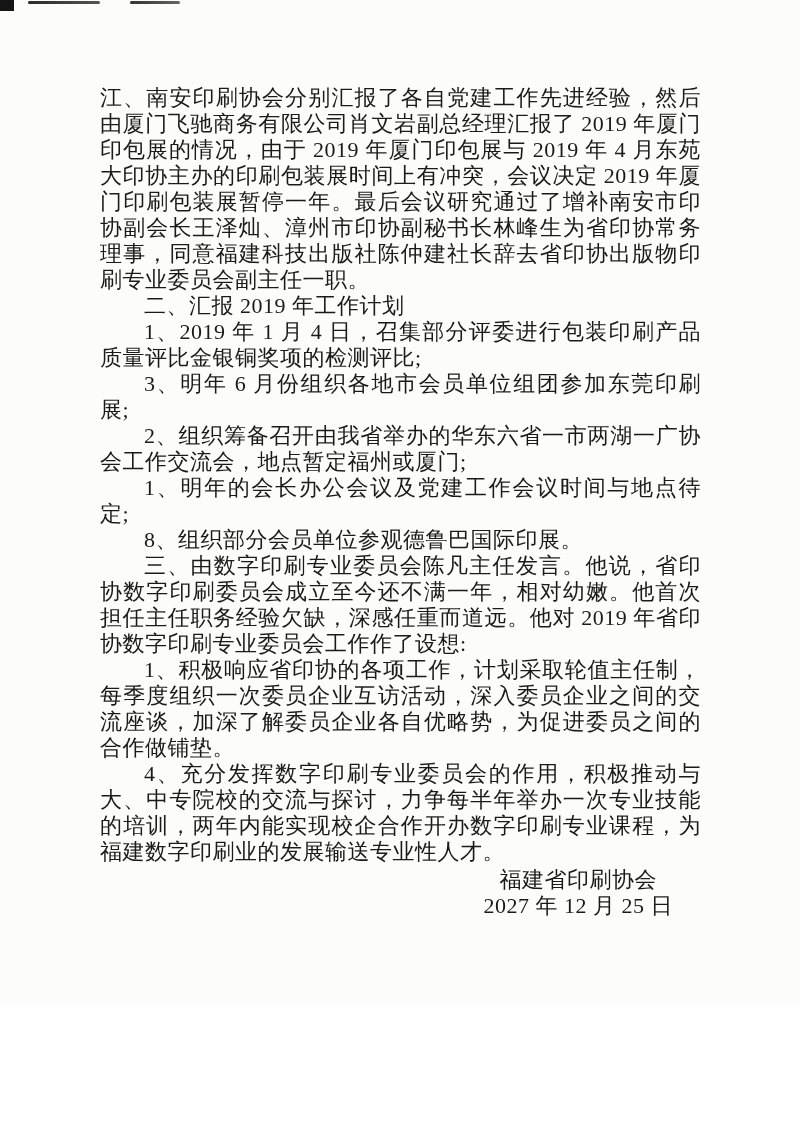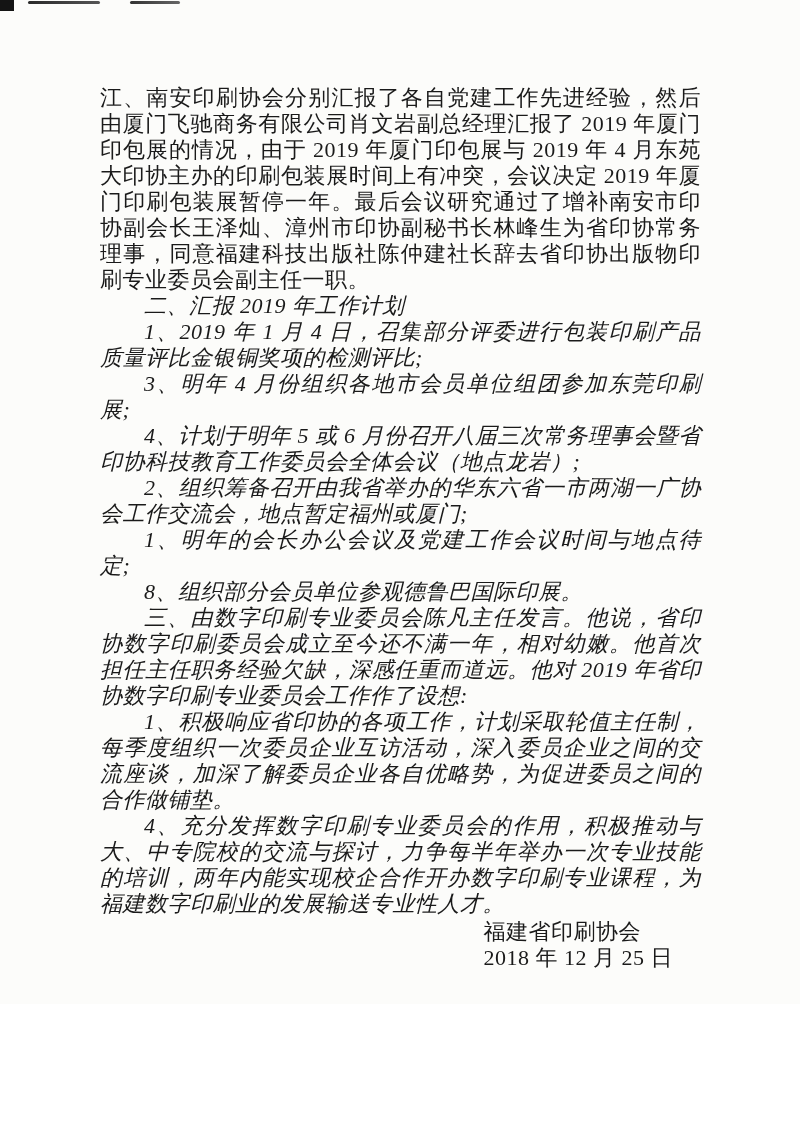--- a/index.html
+++ b/index.html
@@ -59,30 +59,29 @@
   .para {
     margin: 0;
     font-size: 22px;
     line-height: 26px;
     text-align: justify;
     text-justify: inter-ideograph;
     letter-spacing: 0.5px;
   }
   .para.indent {
     text-indent: 2em;
-    font-style: italic;
   }
   .signature {
     text-align: right;
     padding-right: 28px;
     margin-top: 2px;
   }
   .signature .sig-inner {
     display: inline-block;
-    text-align: left;
+    text-align: center;
   }
   .signature .sig-line {
     font-size: 22px;
     line-height: 26px;
     letter-spacing: 0.5px;
   }
   .page-number {
     position: absolute;
     left: 410px;
     top: 1044px;
@@ -97,33 +96,32 @@
 
   <div class="artifact corner"></div>
   <div class="artifact strip-a"></div>
   <div class="artifact strip-b"></div>
 
   <div class="text-column">
     <div id="doc-body">
         <p class="para">江、南安印刷协会分别汇报了各自党建工作先进经验，然后由厦门飞驰商务有限公司肖文岩副总经理汇报了 2019 年厦门印包展的情况，由于 2019 年厦门印包展与 2019 年 4 月东苑大印协主办的印刷包装展时间上有冲突，会议决定 2019 年厦门印刷包装展暂停一年。最后会议研究通过了增补南安市印协副会长王泽灿、漳州市印协副秘书长林峰生为省印协常务理事，同意福建科技出版社陈仲建社长辞去省印协出版物印刷专业委员会副主任一职。</p>
         <p class="para indent">二、汇报 2019 年工作计划</p>
         <p class="para indent">1、2019 年 1 月 4 日，召集部分评委进行包装印刷产品质量评比金银铜奖项的检测评比;</p>
-        <p class="para indent">3、明年 4 月份组织各地市会员单位组团参加东莞印刷展;</p>
-        <p class="para indent">4、计划于明年 5 或 6 月份召开八届三次常务理事会暨省印协科技教育工作委员会全体会议（地点龙岩）;</p>
+        <p class="para indent">3、明年 6 月份组织各地市会员单位组团参加东莞印刷展;</p>
         <p class="para indent">2、组织筹备召开由我省举办的华东六省一市两湖一广协会工作交流会，地点暂定福州或厦门;</p>
         <p class="para indent">1、明年的会长办公会议及党建工作会议时间与地点待定;</p>
         <p class="para indent">8、组织部分会员单位参观德鲁巴国际印展。</p>
         <p class="para indent">三、由数字印刷专业委员会陈凡主任发言。他说，省印协数字印刷委员会成立至今还不满一年，相对幼嫩。他首次担任主任职务经验欠缺，深感任重而道远。他对 2019 年省印协数字印刷专业委员会工作作了设想:</p>
         <p class="para indent">1、积极响应省印协的各项工作，计划采取轮值主任制，每季度组织一次委员企业互访活动，深入委员企业之间的交流座谈，加深了解委员企业各自优略势，为促进委员之间的合作做铺垫。</p>
         <p class="para indent">4、充分发挥数字印刷专业委员会的作用，积极推动与大、中专院校的交流与探讨，力争每半年举办一次专业技能的培训，两年内能实现校企合作开办数字印刷专业课程，为福建数字印刷业的发展输送专业性人才。</p>
       </div>
 
     <div class="signature">
       <div class="sig-inner">
         <div class="sig-line">福建省印刷协会</div>
-        <div class="sig-line">2018 年 12 月 25 日</div>
+        <div class="sig-line">2027 年 12 月 25 日</div>
       </div>
     </div>
   </div>
 
   <div class="page-number">4</div>
 
 </div>
 
 </body></html>

